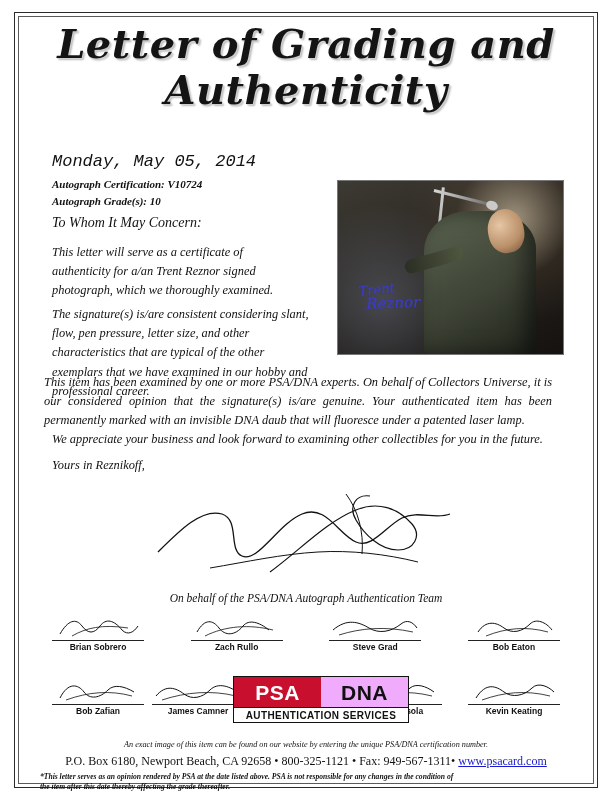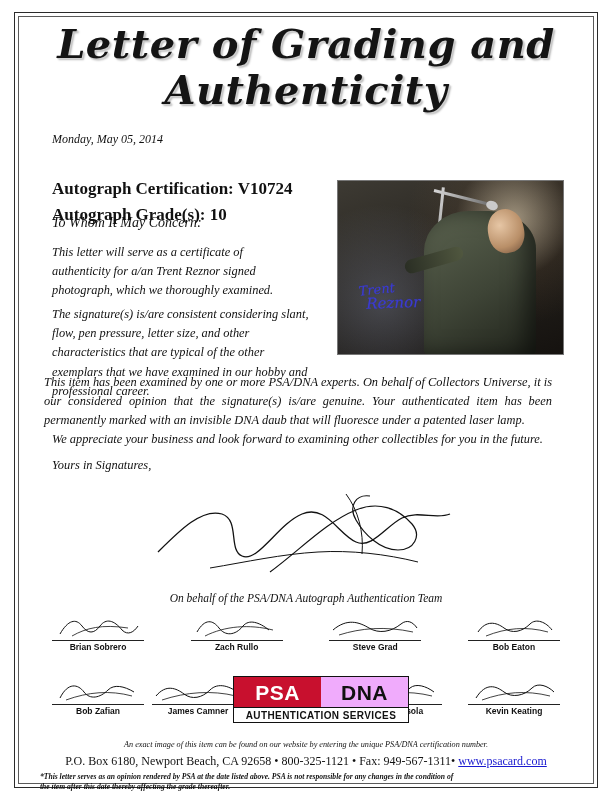--- a/index.html
+++ b/index.html
@@ -55,30 +55,31 @@
   }
   .title-line-2 {
     font-size: 40px;
     margin-top: 6px;
   }
 
   
   .date {
     position: absolute;
     left: 52px;
-    top: 132px;
-    font-size: 12px;
-    font-style: italic;
-    font-family: Liberation Serif, serif;
+    top: 152px;
+    font-size: 17px;
+    font-style: italic;
+    font-family: Liberation Mono, monospace;
   }
   .cert-block {
     position: absolute;
     left: 52px;
     top: 176px;
-    font-size: 17px;
+    font-size: 11px;
+    font-style: italic;
     font-weight: bold;
     line-height: 1.5;
   }
   .salutation {
     position: absolute;
     left: 52px;
     top: 215px;
     font-size: 14px;
     font-style: italic;
   }
@@ -382,21 +383,21 @@
     <div>Autograph Certification: V10724</div>
     <div>Autograph Grade(s): 10</div>
   </div>
 
   <div class="salutation">To Whom It May Concern:</div>
 
   <div class="para p1">This letter will serve as a certificate of authenticity for a/an Trent Reznor signed photograph, which we thoroughly examined.</div>
   <div class="para p2">The signature(s) is/are consistent considering slant, flow, pen pressure, letter size, and other characteristics that are typical of the other exemplars that we have examined in our hobby and professional career.</div>
   <div class="para p3">This item has been examined by one or more PSA/DNA experts. On behalf of Collectors Universe, it is our considered opinion that the signature(s) is/are genuine. Your authenticated item has been permanently marked with an invisible DNA daub that will fluoresce under a patented laser lamp.</div>
   <div class="para p4">We appreciate your business and look forward to examining other collectibles for you in the future.</div>
-  <div class="closing">Yours in Signatures,</div>
+  <div class="closing">Yours in Reznikoff,</div>
 
   <div class="photo">
     <div class="bg"></div>
     <div class="mic-stand"></div>
     <div class="mic-arm"></div>
     <div class="mic-head"></div>
     <div class="figure"></div>
     <div class="head"></div>
     <div class="arm"></div>
     <div class="photo-signature">

